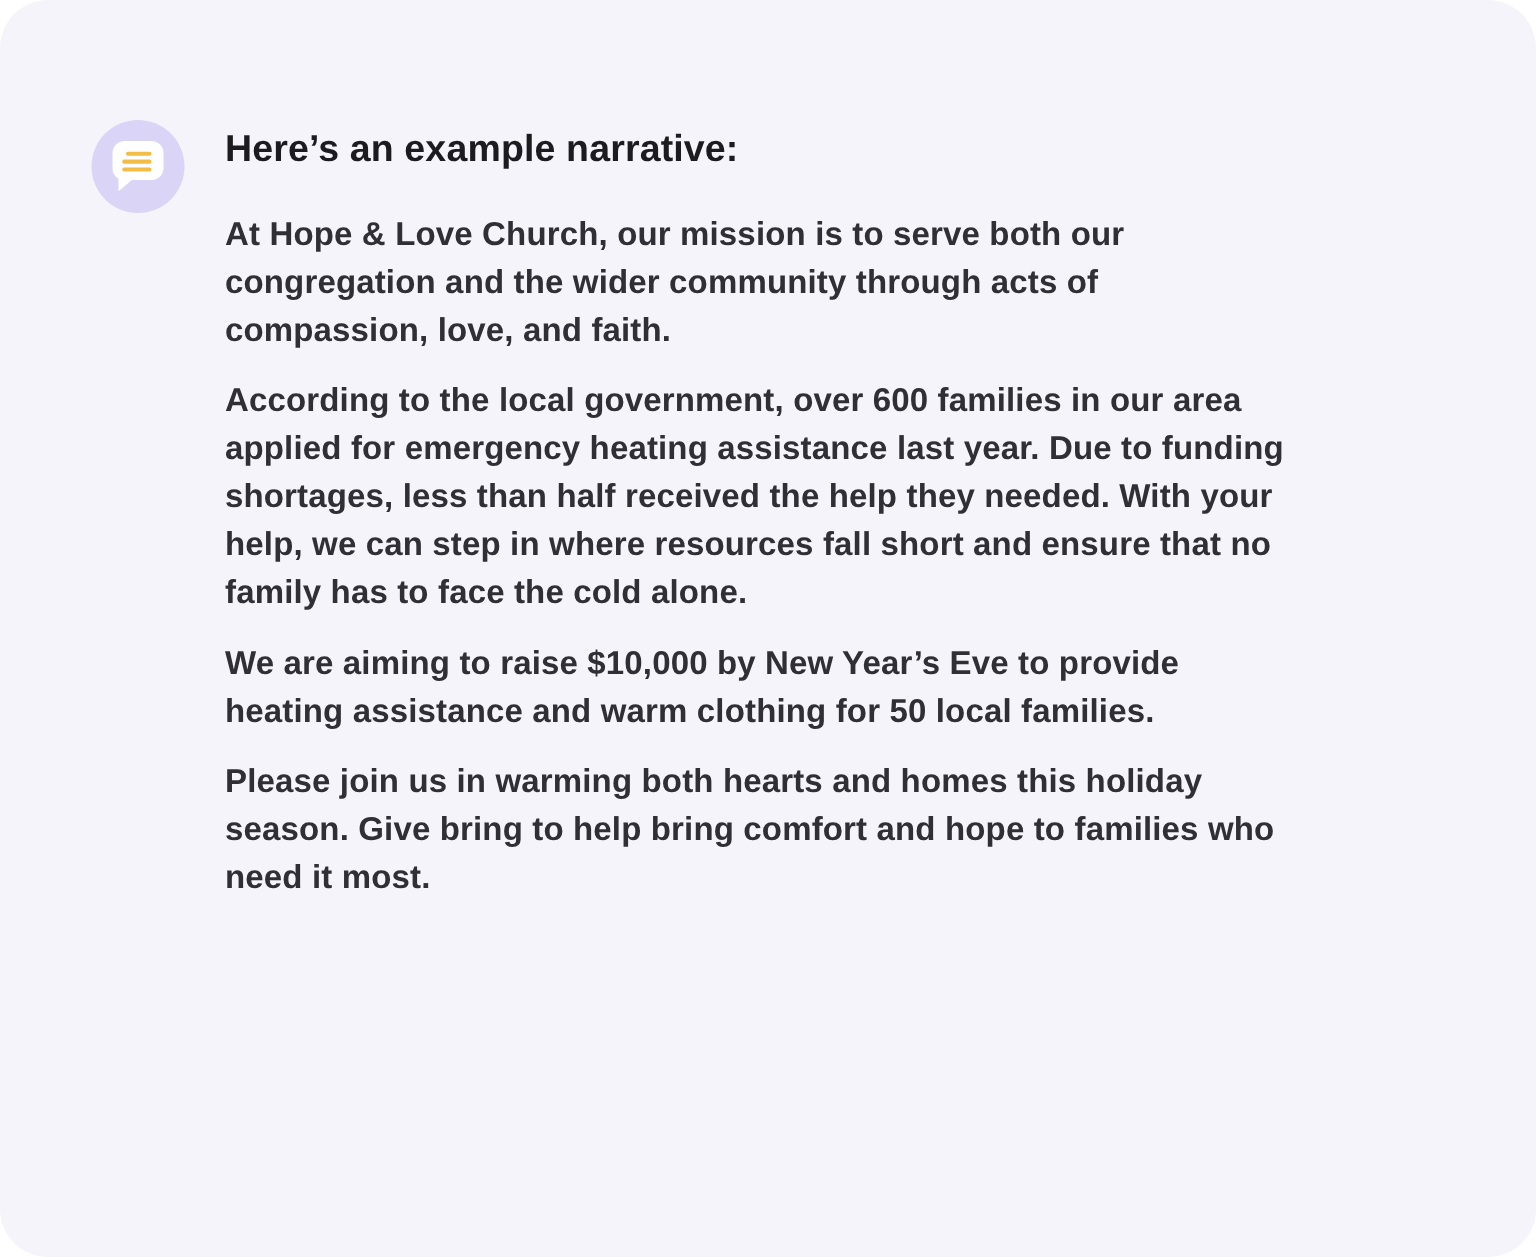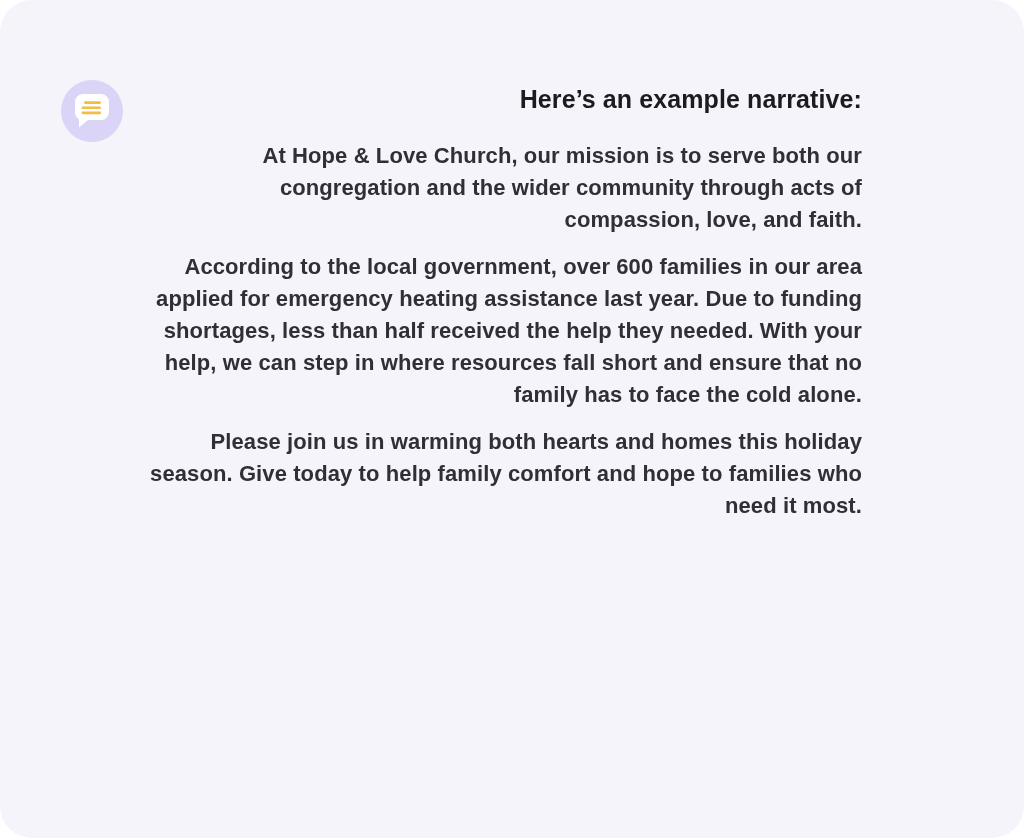--- a/index.html
+++ b/index.html
@@ -18,21 +18,20 @@
     background: var(--page-bg);
     font-family: "Liberation Sans", "DejaVu Sans", sans-serif;
   }
   .card {
     position: relative;
     width: 1024px;
     height: 838px;
     background: var(--card-bg);
     border-radius: 32px;
     overflow: hidden;
-    text-align: right;
   }
   .icon-circle {
     position: absolute;
     left: 61px;
     top: 80px;
     width: 62px;
     height: 62px;
     border-radius: 50%;
     background: var(--icon-circle);
     display: flex;
@@ -77,16 +76,17 @@
       <rect class="bubble-line" x="10" y="8.2" width="17" height="2.7" rx="1.35"></rect>
       <rect class="bubble-line" x="7.5" y="13.4" width="19.5" height="2.7" rx="1.35"></rect>
       <rect class="bubble-line" x="7.5" y="18.6" width="19.5" height="2.7" rx="1.35"></rect>
     </svg>
   </div>
 
   <div class="content">
     <h1 class="heading">Here’s an example narrative:</h1>
     <p class="para">At Hope &amp; Love Church, our mission is to serve both our congregation and the wider community through acts of compassion, love, and faith.</p>
     <p class="para">According to the local government, over 600 families in our area applied for emergency heating assistance last year. Due to funding shortages, less than half received the help they needed. With your help, we can step in where resources fall short and ensure that no family has to face the cold alone.</p>
-    <p class="para">Please join us in warming both hearts and homes this holiday season. Give today to help family comfort and hope to families who need it most.</p>
+    <p class="para">We are aiming to raise $10,000 by New Year’s Eve to provide heating assistance and warm clothing for 50 local families.</p>
+    <p class="para">Please join us in warming both hearts and homes this holiday season. Give bring to help bring comfort and hope to families who need it most.</p>
   </div>
 
 </div>
 
 </body></html>

